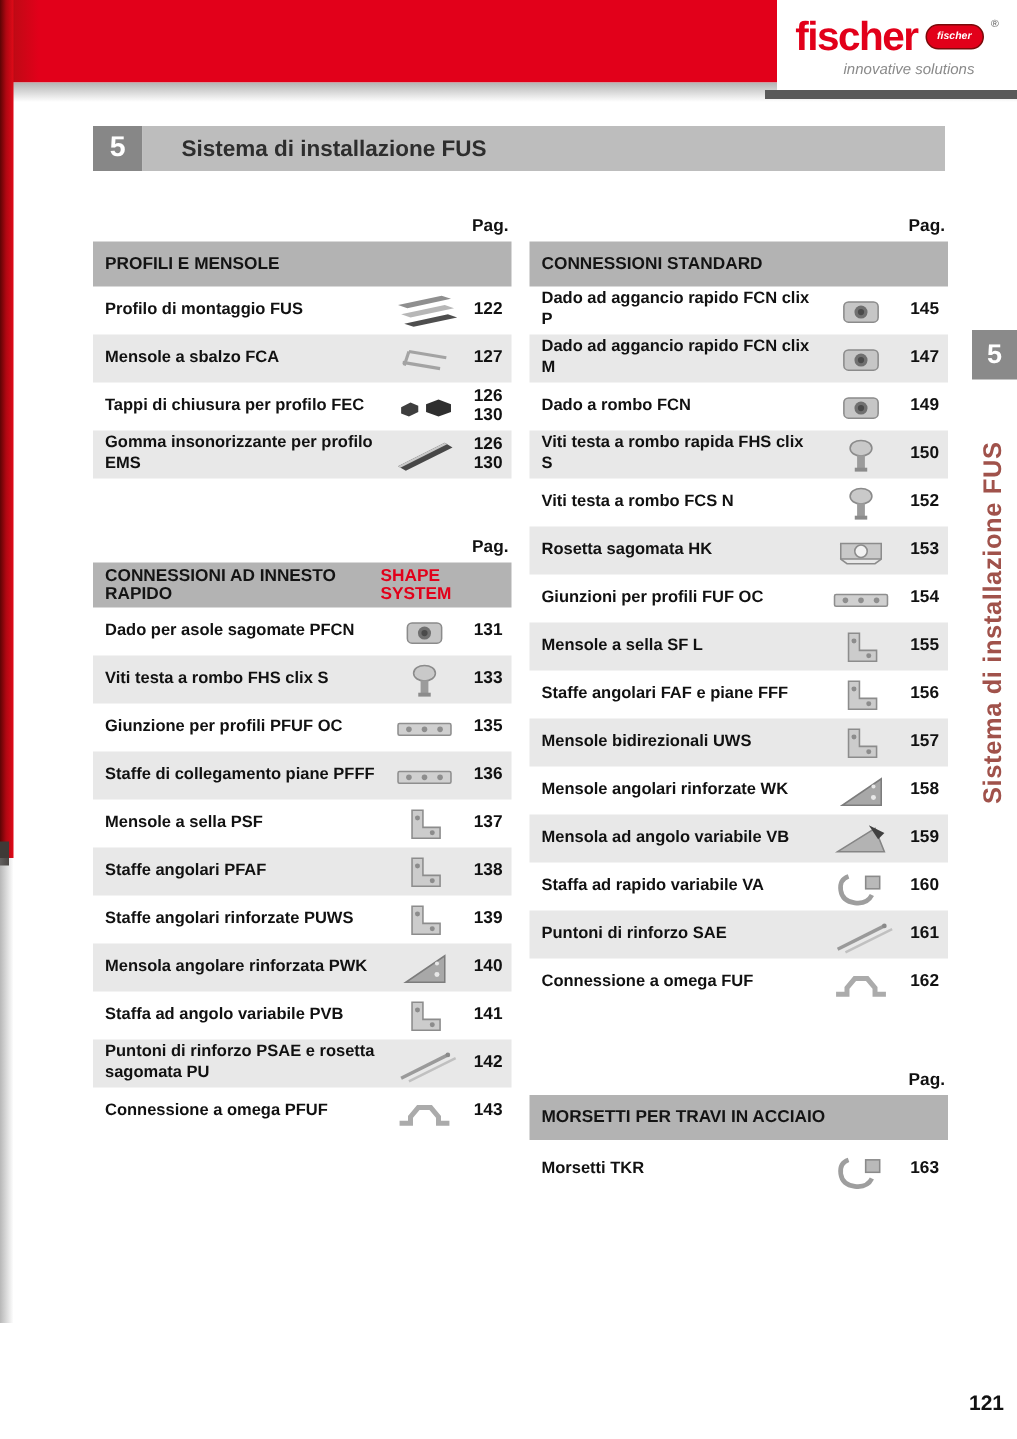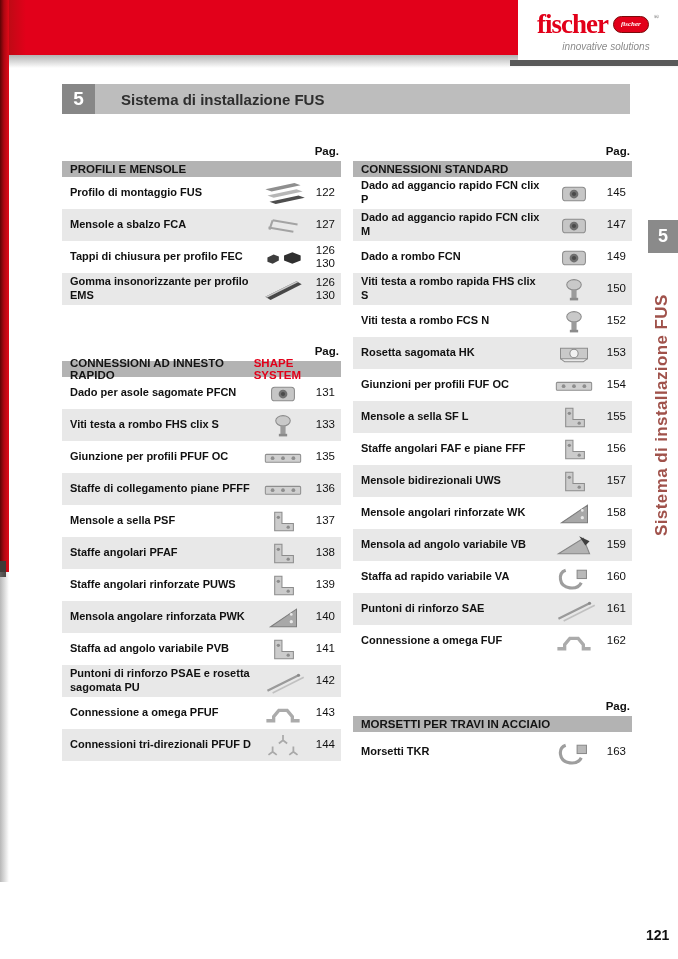--- a/index.html
+++ b/index.html
@@ -13,52 +13,52 @@
               background:linear-gradient(180deg,#b3b3b3,#ffffff);}
   .red-spine{position:absolute;left:0;top:0;width:9px;height:572px;
              background:linear-gradient(90deg,#5c0505,#b00712 45%,#e00a18);}
   .spine-notch{position:absolute;left:0;top:561px;width:6px;height:16px;background:#3f3a37;}
   .spine-shadow{position:absolute;left:0;top:572px;width:9px;height:310px;
                 background:linear-gradient(90deg,rgba(125,125,125,.55),rgba(255,255,255,0));}
 
   
   .logo-box{position:absolute;right:0;top:0;width:160px;height:60px;background:#fff;z-index:5;}
   .logo-underbar{position:absolute;right:0;top:60px;width:168px;height:6px;background:#595959;z-index:6;}
-  .logo-row{display:flex;align-items:center;justify-content:center;margin-top:11px;gap:5px;font-family:Liberation Serif, serif;}
+  .logo-row{display:flex;align-items:center;justify-content:center;margin-top:11px;gap:5px;}
   .logo-text{color:#e2001a;font-weight:bold;font-size:27px;letter-spacing:-1px;line-height:1;}
   .logo-badge{background:#e2001a;color:#fff;font-size:7px;font-weight:bold;font-style:italic;
               padding:4px 7px;border-radius:9px;line-height:1;border:1px solid #7a0a0a;}
   .logo-reg{color:#555;font-size:7px;align-self:flex-start;margin-top:2px;}
   .tagline{color:#8a8a8a;font-style:italic;font-size:10px;text-align:center;padding-right:16px;margin-top:3px;padding-left:32px;}
 
   
   .chapter-head{position:absolute;left:62px;top:84px;width:568px;height:30px;display:flex;}
   .chapter-num{width:33px;background:#878787;color:#fff;font-size:19px;font-weight:bold;
                display:flex;align-items:center;justify-content:center;}
   .chapter-title{flex:1;background:#bdbdbd;display:flex;align-items:center;
                  padding-left:26px;font-weight:bold;font-size:15px;color:#2e2e2e;}
 
   
   .col{position:absolute;top:138px;width:279px;}
   .col-left{left:62px;}
   .col-right{left:353px;}
   .pag-row{height:23px;display:flex;justify-content:flex-end;align-items:flex-end;
            font-weight:bold;font-size:11.5px;padding:0 2px 4px 0;box-sizing:border-box;}
-  .sec-header{background:#b3b3b3;height:16px;display:flex;align-items:center;
+  .sec-header{background:#b3b3b3;height:30px;display:flex;align-items:center;
               padding:0 8px;font-weight:bold;font-size:11.5px;color:#141414;gap:6px;}
   .sec-header .accent{color:#e2001a;}
   .gap-l{height:33px;}
   .gap-r{height:36px;}
   .row{display:flex;align-items:center;min-height:32px;padding:1px 6px 1px 8px;box-sizing:border-box;}
   .row.alt{background:#e8e8e8;}
   .row.tall{min-height:40px;}
   .lbl{flex:1;font-weight:bold;font-size:11px;line-height:1.25;padding-right:2px;}
   .thumb{width:52px;height:28px;flex:none;display:flex;align-items:center;justify-content:center;}
   .tsvg{width:46px;height:27px;}
-  .pg{width:26px;flex:none;text-align:right;font-weight:normal;font-size:11.5px;line-height:1.15;}
+  .pg{width:26px;flex:none;text-align:right;font-weight:bold;font-size:11.5px;line-height:1.15;}
   .pg span{display:block;}
 
   
   .side-num{position:absolute;right:0;top:220px;width:30px;height:33px;background:#8a8a8a;
             color:#fff;font-weight:bold;font-size:18px;display:flex;align-items:center;justify-content:center;}
   .side-title{position:absolute;right:2px;top:256px;height:318px;width:28px;
               writing-mode:vertical-rl;transform:rotate(180deg);
               display:flex;align-items:center;justify-content:center;
               font-weight:bold;font-size:17px;letter-spacing:.4px;color:#a0524b;white-space:nowrap;}
 
@@ -344,31 +344,20 @@
       <span class="lbl">Connessione a omega PFUF</span>
       <span class="thumb">
           <svg class="tsvg" viewBox="0 0 44 26">
             <use href="#s-omega"></use>
           </svg>
         </span>
       <span class="pg">
           <span>143</span>
         </span>
     </div>
-    <div class="row alt">
-      <span class="lbl">Connessioni tri-direzionali PFUF D</span>
-      <span class="thumb">
-          <svg class="tsvg" viewBox="0 0 44 26">
-            <use href="#s-tri3"></use>
-          </svg>
-        </span>
-      <span class="pg">
-          <span>144</span>
-        </span>
-    </div>
   </div>
 
   <div class="col col-right">
     <div class="pag-row">Pag.</div>
     <div class="sec-header">
       <span>CONNESSIONI STANDARD</span>
     </div>
 
     <div class="row">
       <span class="lbl">Dado ad aggancio rapido FCN clix P</span>

